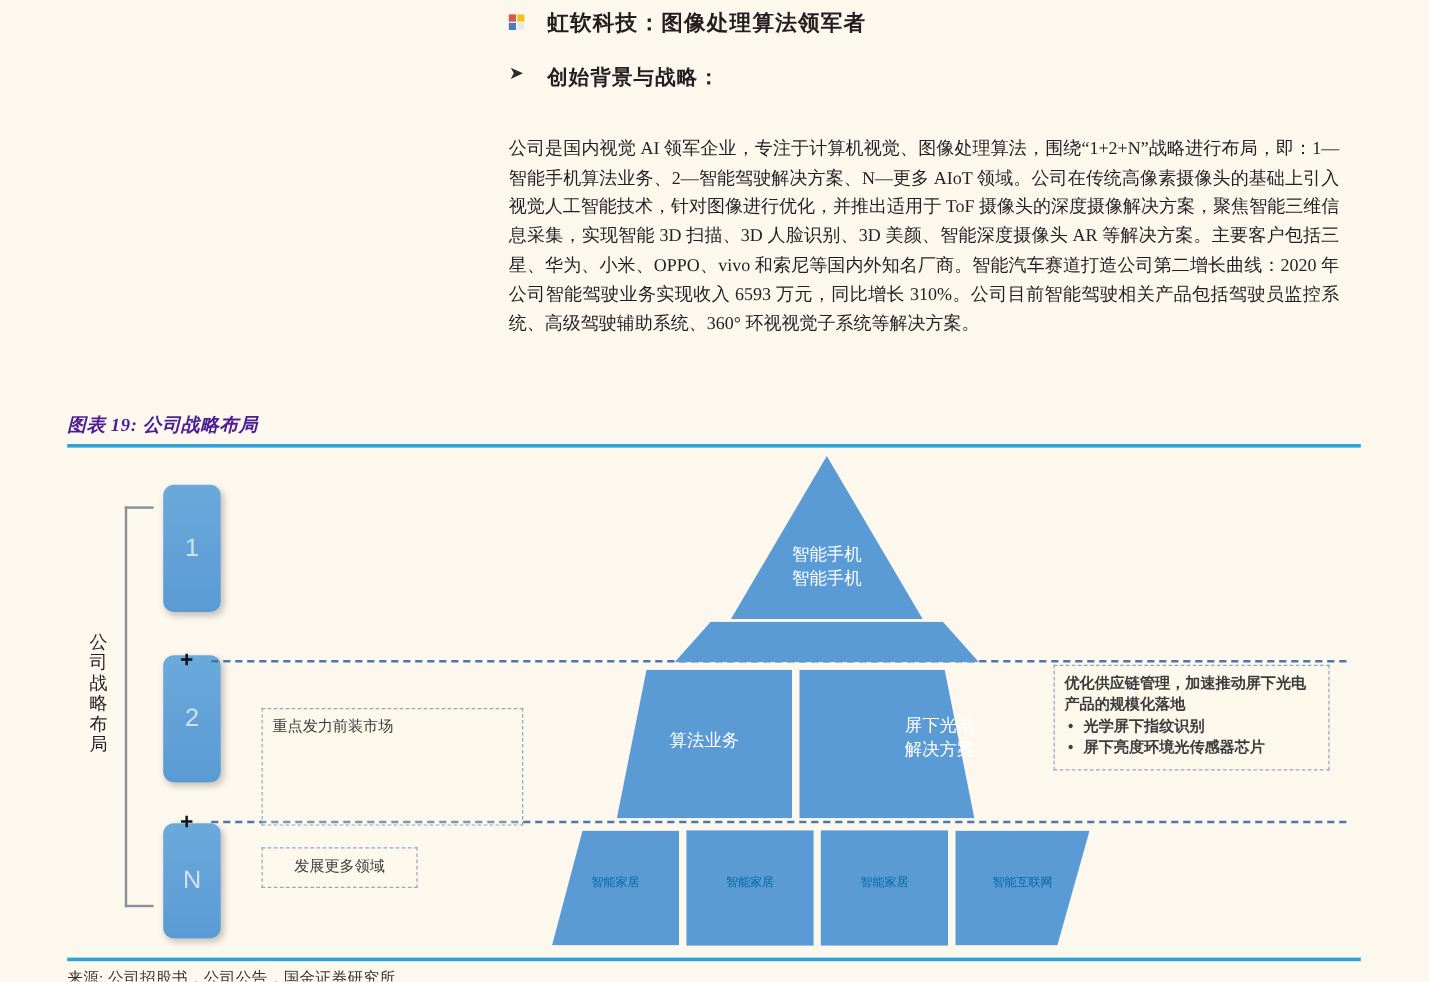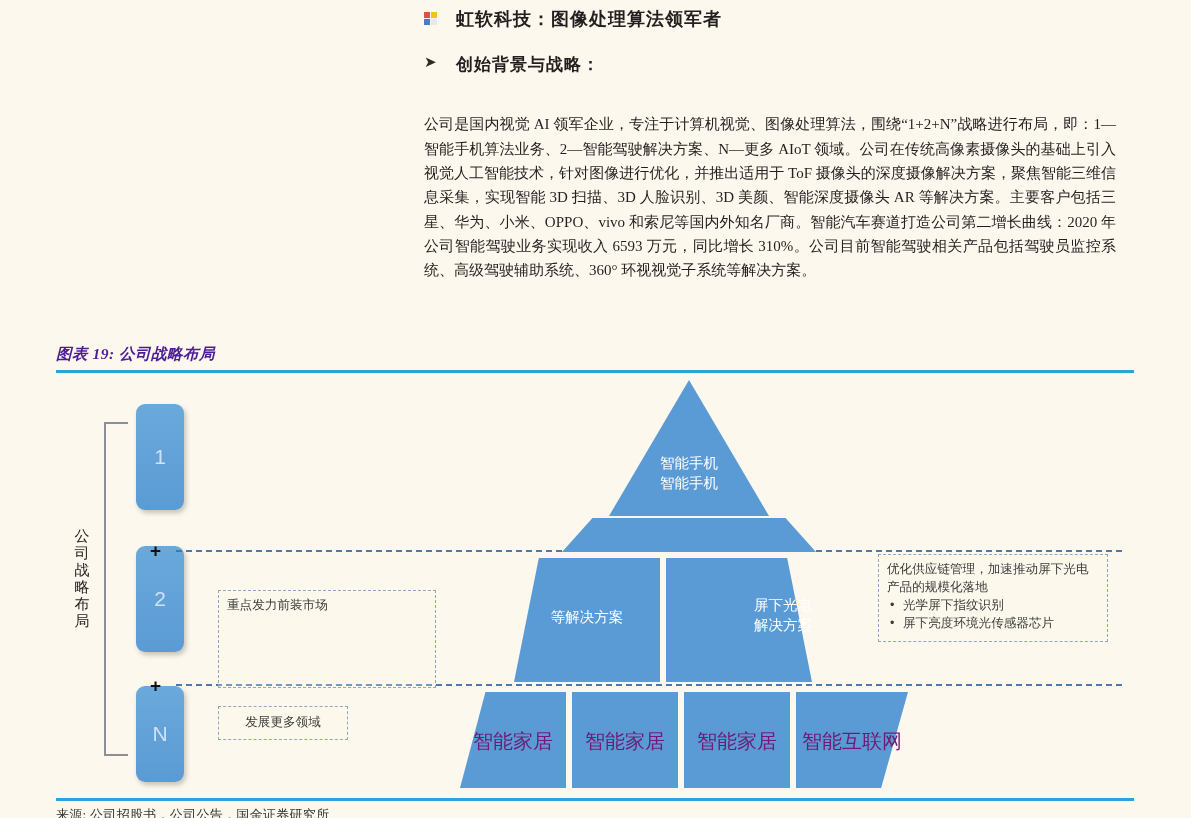--- a/index.html
+++ b/index.html
@@ -109,21 +109,21 @@
     position:absolute;border:1px dashed #8fa7c4;
     background:rgba(253,248,237,0.25);
     font-family:"Liberation Sans","DejaVu Sans",sans-serif;
     font-size:12.6px;line-height:1.42;color:#3c3c3c;
     padding:6px 8px;box-sizing:border-box;
   }
   .callout.c1{left:162px;top:40px;width:250px;height:62px;}
   .callout.c2{left:162px;top:186px;width:218px;height:98px;margin-top:28px;}
   .callout.c3{left:162px;top:330px;width:130px;height:34px;
     display:flex;align-items:center;justify-content:center;}
-  .callout.c4{left:822px;top:178px;width:230px;height:88px;}
+  .callout.c4{left:822px;top:178px;width:230px;height:88px;font-weight:bold;}
   .callout ul{margin:0;padding-left:14px;list-style:none;}
   .callout li{position:relative;padding-left:2px;}
   .callout li:before{content:"\2022";position:absolute;left:-11px;top:0;}
 
   
   .pyr{position:absolute;left:398px;top:4px;width:470px;height:408px;}
   .apex{
     position:absolute;left:155px;top:0;width:160px;height:136px;
     background:#5b9bd5;
     clip-path:polygon(50% 0%, 100% 100%, 0% 100%);
@@ -161,21 +161,21 @@
   }
 
   .base-cell{
     position:absolute;top:312px;height:96px;background:#5b9bd5;
   }
   .base-1{left:6px;width:106px;clip-path:polygon(24% 0%,100% 0%,100% 100%,0% 100%);}
   .base-2{left:118px;width:106px;}
   .base-3{left:230px;width:106px;}
   .base-4{left:342px;width:112px;clip-path:polygon(0% 0%,100% 0%,76% 100%,0% 100%);}
   .base-label{
-    position:absolute;top:348px;text-align:center;color:#701a75;font-size:20px;
+    position:absolute;top:348px;text-align:center;color:#0369a1;font-size:10px;
     font-family:Liberation Sans, sans-serif;
   }
   .bl-1{left:6px;width:106px;}
   .bl-2{left:118px;width:106px;}
   .bl-3{left:230px;width:106px;}
   .bl-4{left:342px;width:112px;}
 </style>
 </head>
 <body>
 
@@ -237,21 +237,21 @@
   <div class="pyr">
     <div class="apex"></div>
     <div class="tier-top"></div>
     <div class="apex-label">
       <div>智能手机</div>
       <div>智能手机</div>
     </div>
 
     <div class="mid-left"></div>
     <div class="mid-right"></div>
-    <div class="mid-left-label">等解决方案</div>
+    <div class="mid-left-label">算法业务</div>
     <div class="mid-right-label">
       <div>屏下光电</div>
       <div>解决方案</div>
     </div>
 
     <div class="base-cell base-1"></div>
     <div class="base-cell base-2"></div>
     <div class="base-cell base-3"></div>
     <div class="base-cell base-4"></div>
     <div class="base-label bl-1">智能家居</div>

